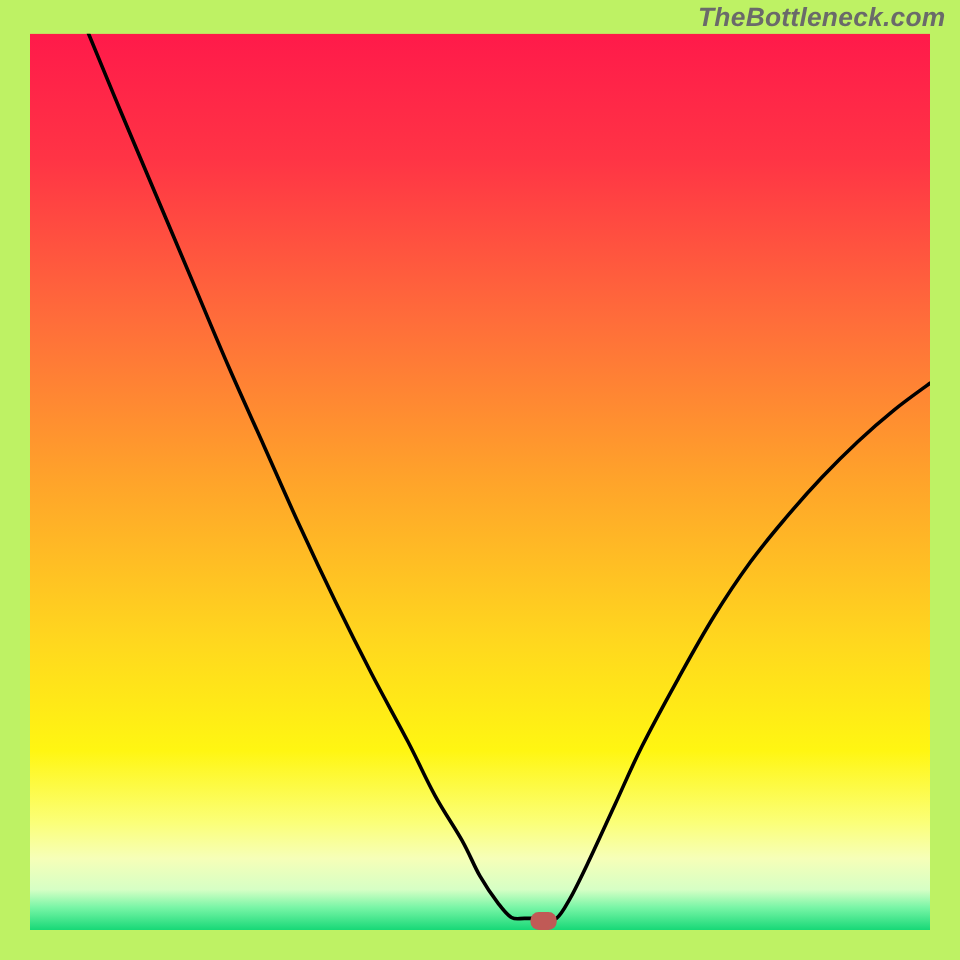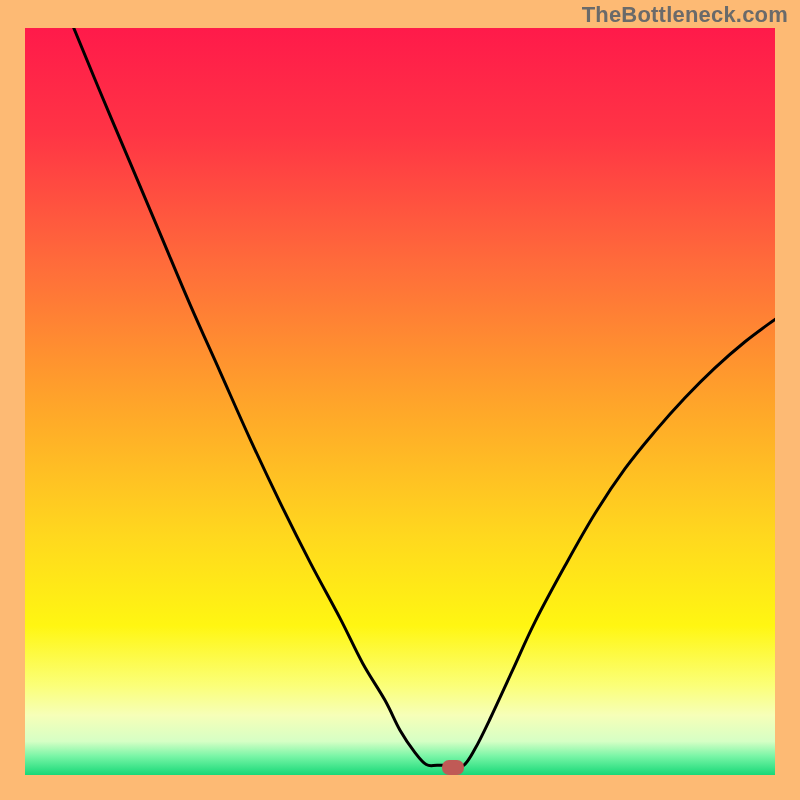--- a/index.html
+++ b/index.html
@@ -7,21 +7,22 @@
     padding: 0;
     width: 800px;
     height: 800px;
     background: #000;
     overflow: hidden;
   }
   .frame {
     position: relative;
     width: 800px;
     height: 800px;
-    background: #fdba74;
+    background: #bef264;
+    font-style: italic;
   }
   .attribution {
     position: absolute;
     top: 2px;
     right: 12px;
     font-family: Arial, Helvetica, sans-serif;
     font-size: 22px;
     font-weight: bold;
     color: #6a6a6a;
     letter-spacing: 0.2px;

